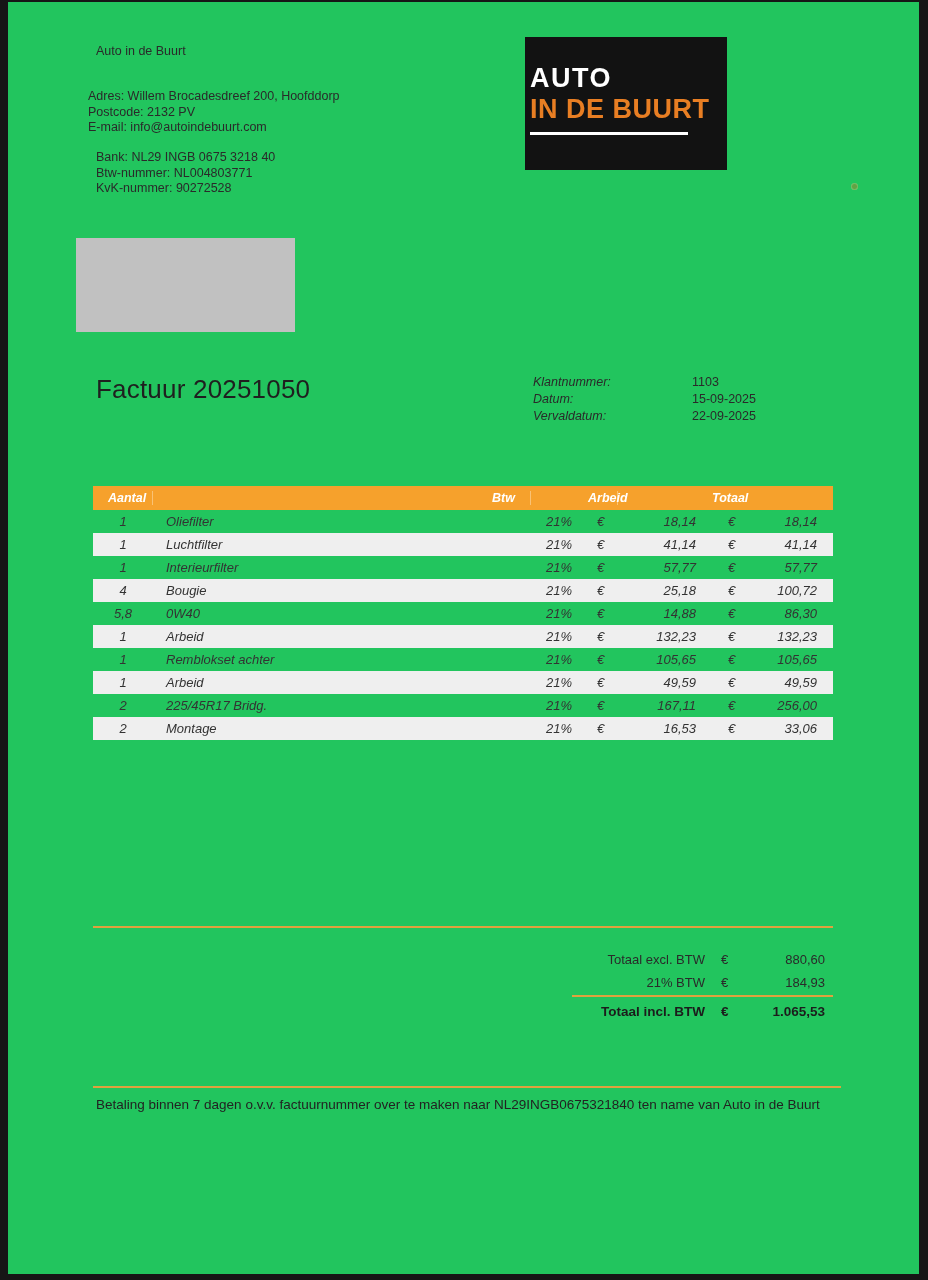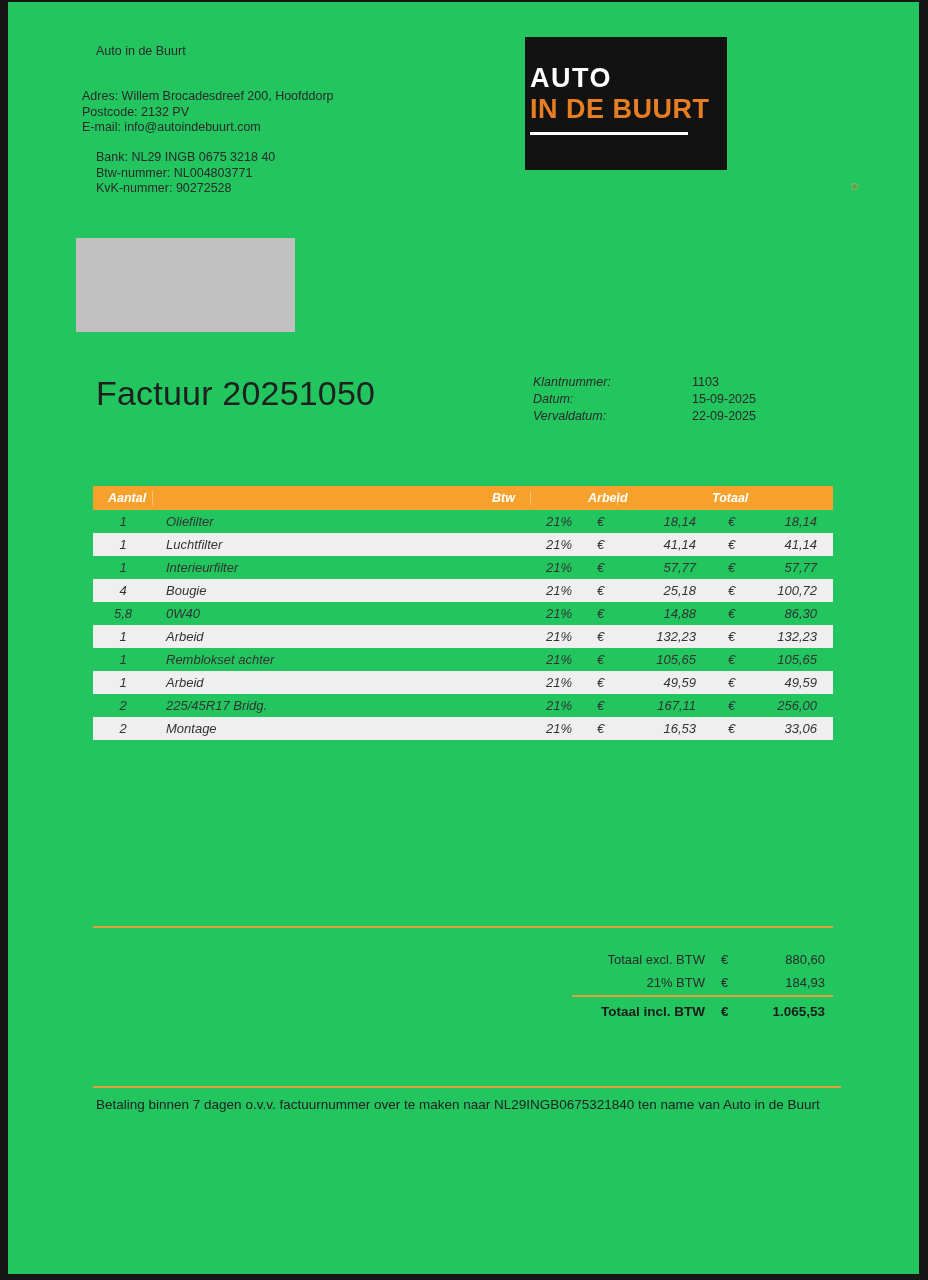--- a/index.html
+++ b/index.html
@@ -11,36 +11,36 @@
     -webkit-font-smoothing:antialiased;
   }
   .page{
     position:absolute;left:8px;top:2px;width:911px;height:1272px;
     background:#22c55e;color:#2a2a2a;overflow:hidden;
   }
   .abs{position:absolute;}
 
   
   .company-name{left:88px;top:41px;font-size:12.5px;line-height:16px;}
-  .addr-block{left:74px;top:87px;font-size:12.5px;line-height:15.5px;}
+  .addr-block{left:80px;top:87px;font-size:12.5px;line-height:15.5px;}
   .bank-block{left:88px;top:148px;font-size:12.5px;line-height:15.5px;}
 
   
   .logo{left:517px;top:35px;width:202px;height:133px;background:#121212;
         box-sizing:border-box;padding:26px 0 0 5px;}
   .logo-line1{font-size:27px;font-weight:bold;letter-spacing:1.5px;color:#fff;line-height:31px;}
   .logo-line2{font-size:27px;font-weight:bold;letter-spacing:0.5px;line-height:31px;}
   .logo-underline{width:158px;height:3px;background:#fff;margin-top:7px;}
 
   .green-dot{left:843px;top:181px;width:7px;height:7px;border-radius:50%;
     background:radial-gradient(circle,#61a344 0 40%,#8cc473 75%,rgba(140,196,115,0) 100%);}
 
   .redaction-box{left:68px;top:236px;width:219px;height:94px;background:#c1c1c1;}
 
-  .invoice-title{left:88px;top:372px;font-size:34px;letter-spacing:0.2px;color:#1f1f1f;}
+  .invoice-title{left:88px;top:372px;font-size:26px;letter-spacing:0.2px;color:#1f1f1f;}
 
   
   .meta{left:525px;top:372px;font-size:12.5px;line-height:17.2px;}
   .meta-row{display:flex;}
   .meta-label{width:159px;font-style:italic;}
   .meta-value{}
 
   
   .items{left:85px;top:484px;width:740px;font-size:13px;}
   .trow{display:grid;grid-template-columns:60px 378px 57px 30px 94px 36px 85px;align-items:center;font-style:italic;}

